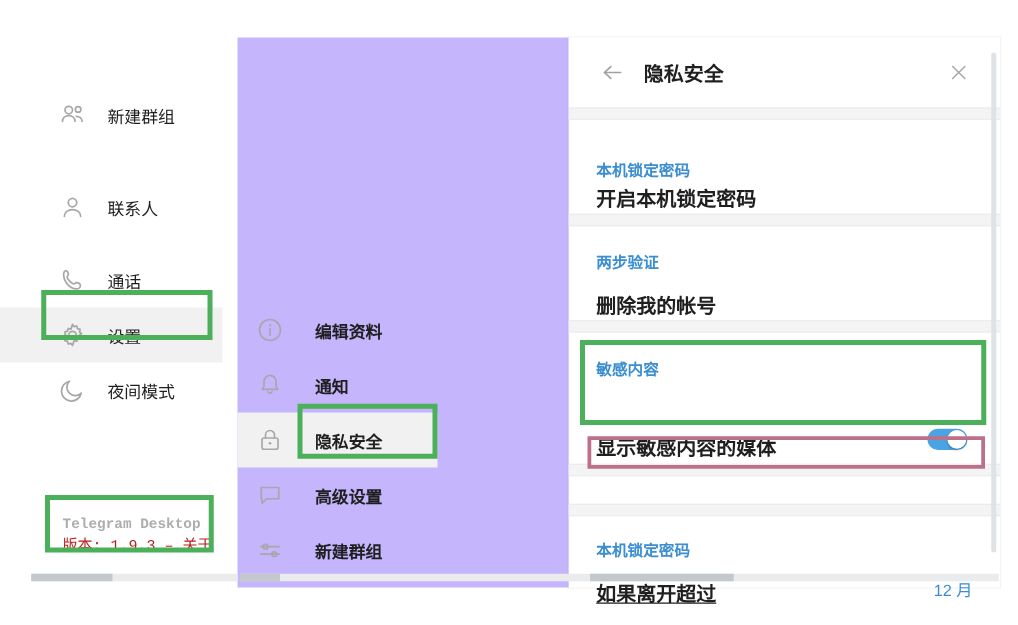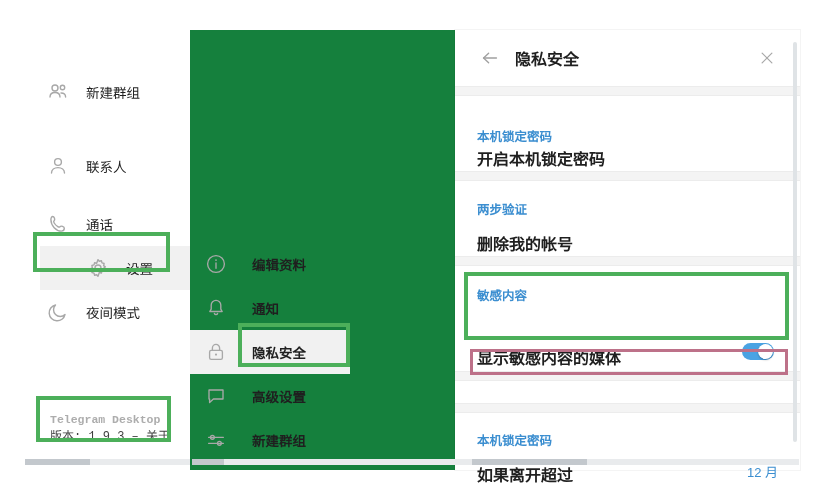--- a/index.html
+++ b/index.html
@@ -34,21 +34,21 @@
   .menu-item {
     position: absolute;
     left: 0;
     width: 178px;
     height: 44px;
     display: flex;
     align-items: center;
     box-sizing: border-box;
     padding-left: 46px;
   }
-  .menu-item.selected { background: #f1f1f1; margin-left: 40px; }
+  .menu-item.selected { background: #f1f1f1; }
   .menu-item .mi-icon {
     position: absolute;
     left: 46px; top: 50%;
     transform: translateY(-50%);
     width: 24px; height: 24px;
     color: #a8a8a8;
   }
   .menu-item .mi-label {
     margin-left: 40px;
     font-size: 13.5px;
@@ -64,31 +64,31 @@
     font-family: Liberation Mono, monospace;
   }
   #version-block .v-name {
     font-size: 11.5px;
     font-weight: bold;
     color: #adadad;
     white-space: nowrap;
   }
   #version-block .v-ver {
     font-size: 12px;
-    color: #404040;
+    color: #b91c1c;
     white-space: nowrap;
     text-align: center;
   }
 
   
   #mid-panel {
     position: absolute;
     left: 190px; top: 30px;
     width: 265px; height: 440px;
-    background: #15803d;
+    background: #c4b5fd;
   }
   .set-item {
     position: absolute;
     left: 0;
     width: 160px;
     height: 44px;
   }
   .set-item.selected { background: #f1f1f1; }
   .set-item .si-icon {
     position: absolute;
@@ -384,21 +384,21 @@
     <div class="sec-title" style="top:169px;">两步验证</div>
     <div class="sec-row" style="top:201px;">删除我的帐号</div>
 
     <div class="sec-title" style="top:255px;">敏感内容</div>
     <div class="sec-row" style="top:315px;">显示敏感内容的媒体</div>
     <div id="toggle-sensitive">
       <span class="knob"></span>
     </div>
 
     <div class="sec-title" style="top:400px;">本机锁定密码</div>
-    <div class="sec-row" style="top:432px;">如果离开超过</div>
+    <div class="sec-row" style="top:432px;text-decoration:underline;">如果离开超过</div>
     <div class="sec-value" style="top:432px; right:22px;">12 月</div>
 
     <div id="right-scrollbar"></div>
   </div>
 
   <div class="hbar hbar-track" style="left:25px;  top:459px; width:165px;"></div>
   <div class="hbar hbar-thumb" style="left:25px;  top:459px; width:65px;"></div>
   <div class="hbar hbar-track" style="left:192px; top:459px; width:607px;"></div>
   <div class="hbar hbar-thumb" style="left:192px; top:459px; width:32px;"></div>
   <div class="hbar hbar-thumb" style="left:472px; top:459px; width:115px;"></div>

